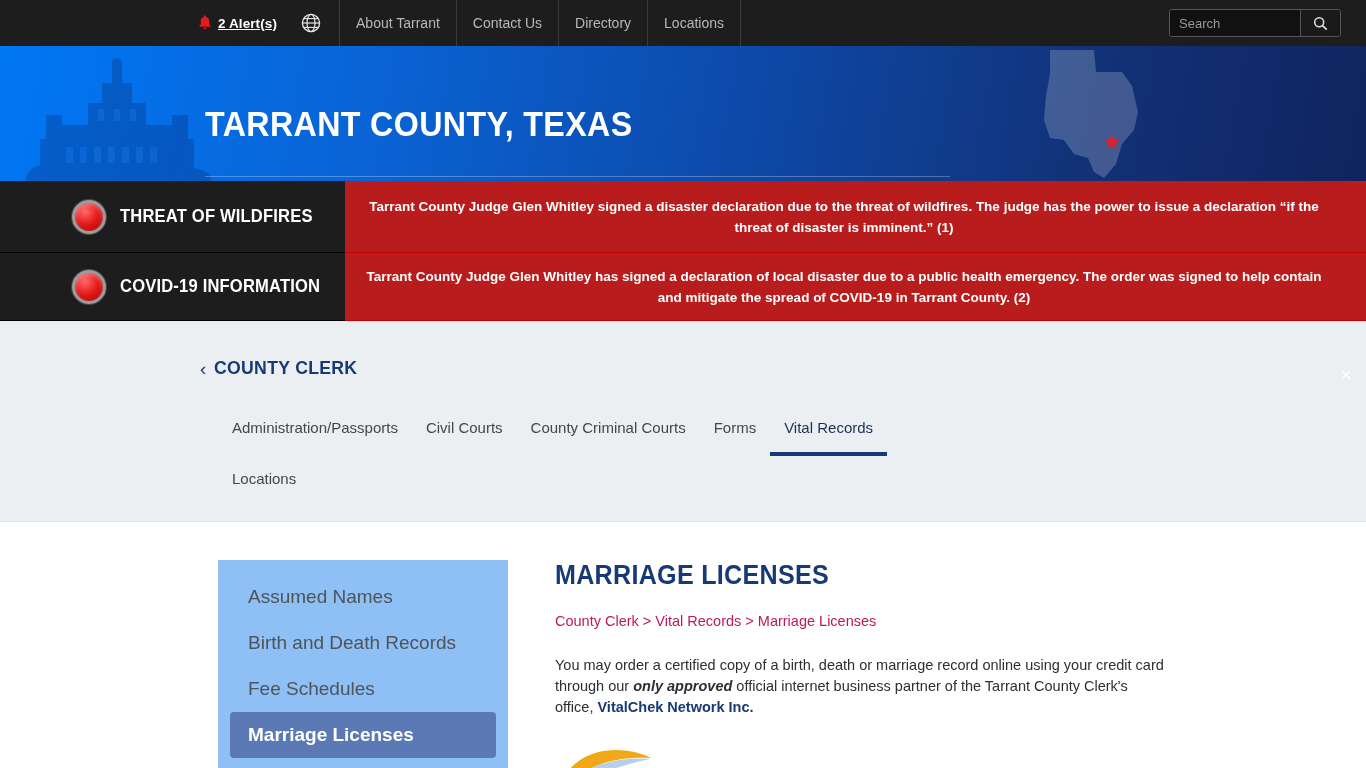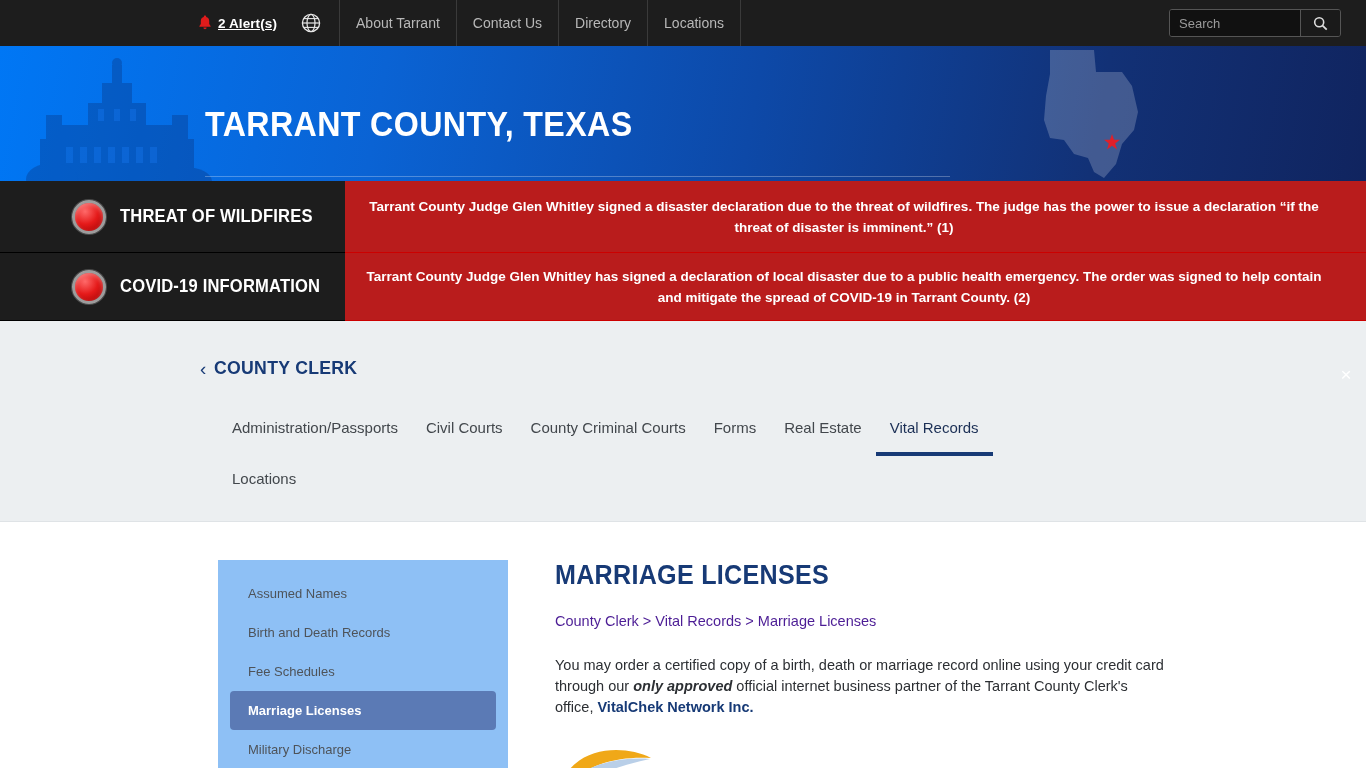--- a/index.html
+++ b/index.html
@@ -193,39 +193,39 @@
   }
   .side-menu {
     width: 290px; flex: 0 0 290px;
     margin-left: 218px;
     background: #8ec0f5;
     padding: 14px 0 14px 0;
     align-self: flex-start;
   }
   .side-item {
     display: block; text-decoration: none;
-    color: #4e5359; font-size: 13px;
+    color: #4e5359; font-size: 19px;
     padding: 12px 18px; margin: 0 12px;
     border-radius: 4px;
   }
   .side-item.active {
     background: #5b7ab5; color: #ffffff; font-weight: bold;
   }
   .article {
     flex: 1 1 auto; padding-left: 47px; padding-right: 40px;
   }
   .article h1 {
     color: #173a76; font-size: 27px; font-weight: bold;
     letter-spacing: .3px; margin-bottom: 22px;
     font-family: "Liberation Sans Narrow", "Liberation Sans", sans-serif;
     -webkit-transform: scaleX(.93); transform: scaleX(.93);
     transform-origin: left center; display: inline-block;
   }
   .breadcrumb {
-    color: #4c1d95; font-size: 14.5px; margin-bottom: 26px;
+    color: #be185d; font-size: 14.5px; margin-bottom: 26px;
   }
   .article p.body {
     color: #2c2f33; font-size: 14.5px; line-height: 21px;
     max-width: 612px;
   }
   .article p.body b { font-weight: bold; font-style: italic; }
   .vc-link {
     color: #173a76; font-weight: bold; text-decoration: none;
   }
   .logo-card {
@@ -342,21 +342,20 @@
   <a href="#" class="dept-back">
     <span class="chev">‹</span>
     <span class="dept-name">COUNTY CLERK</span>
   </a>
 
   <nav class="tabs">
     <a href="#" class="tab">Administration/Passports</a>
     <a href="#" class="tab">Civil Courts</a>
     <a href="#" class="tab">County Criminal Courts</a>
     <a href="#" class="tab">Forms</a>
-    <a href="#" class="tab">Real Estate</a>
     <a href="#" class="tab active">Vital Records</a>
   </nav>
   <nav class="tabs-row2">
     <a href="#" class="tab">Locations</a>
   </nav>
 </div>
 
 <div class="content">
   <aside class="side-menu">
     <a href="#" class="side-item">Assumed Names</a>

